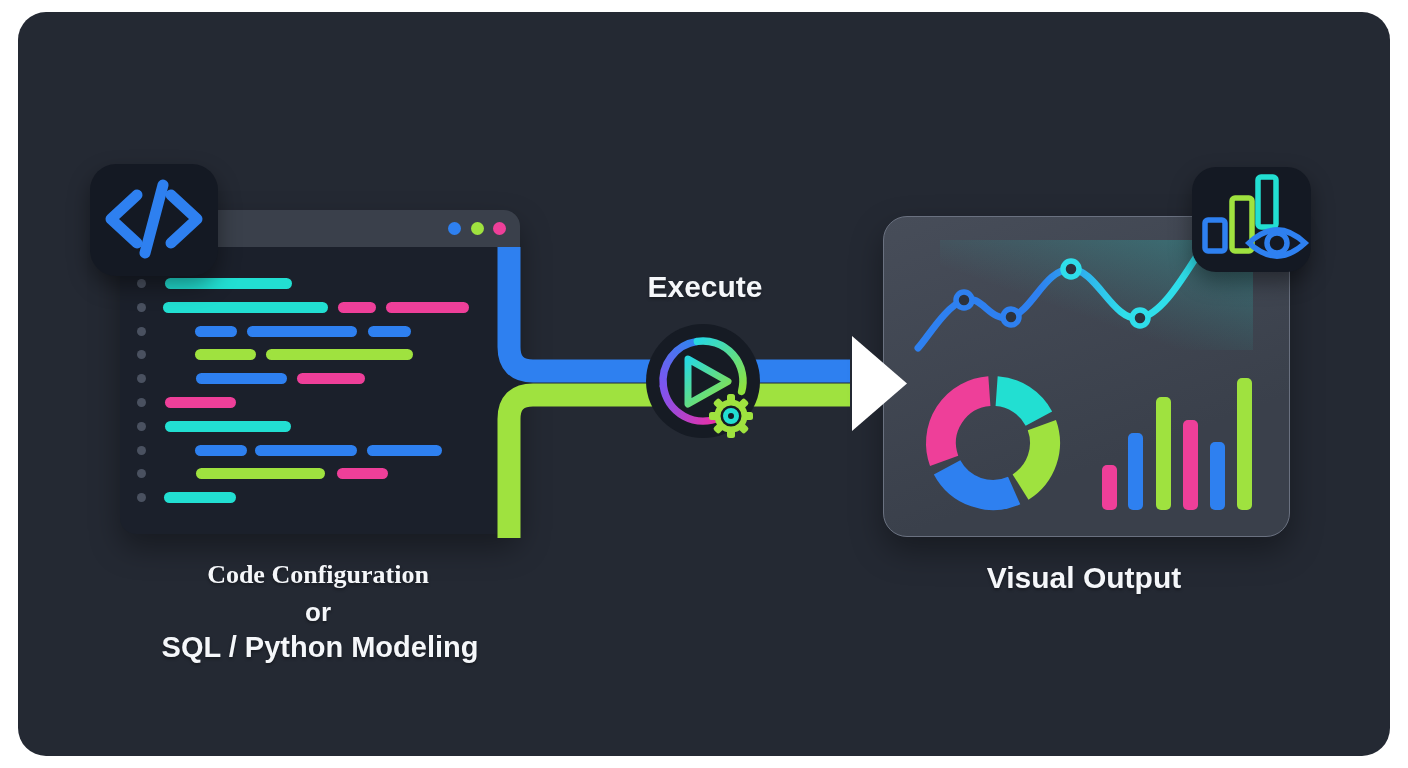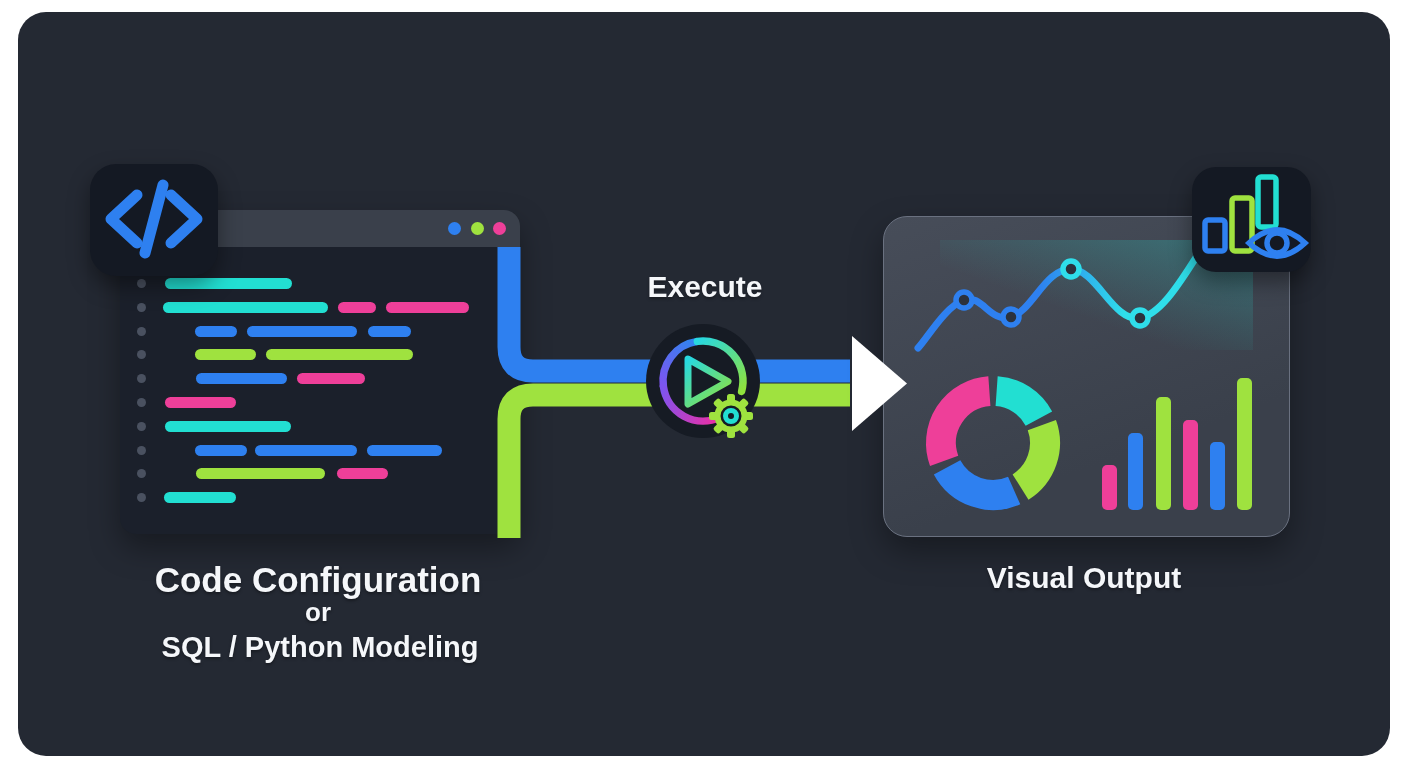--- a/index.html
+++ b/index.html
@@ -27,21 +27,21 @@
          border-radius:24px;background:linear-gradient(160deg,#474d59 0%,#3a404b 70%);
          border:1.5px solid var(--dash-border);box-shadow:0 14px 32px rgba(0,0,0,.35);}
   .teal-glow{position:absolute;left:940px;top:240px;width:313px;height:110px;
          background:linear-gradient(to bottom left,rgba(43,200,192,.34),rgba(43,200,192,0) 62%);}
   .bar{position:absolute;border-radius:5px;}
   
   .label{position:absolute;transform:translateX(-50%);color:var(--white);
          font-weight:700;white-space:nowrap;text-align:left;
          text-shadow:0 2px 3px rgba(0,0,0,.35);}
   .lbl-execute{left:705px;top:270px;font-size:30px;}
-  .lbl-left1{left:318px;top:560px;font-size:35px;}
+  .lbl-left1{left:318px;top:560px;font-size:26px;font-family:Liberation Serif, serif;}
   .lbl-left2{left:318px;top:597px;font-size:26px;}
   .lbl-left3{left:320px;top:631px;font-size:29px;}
   .lbl-right{left:1084px;top:561px;font-size:30px;}
   svg.overlay{position:absolute;left:0;top:0;pointer-events:none;}
 </style>
 </head>
 <body>
 
 <div class="stage">
   <div class="main-panel"></div>

